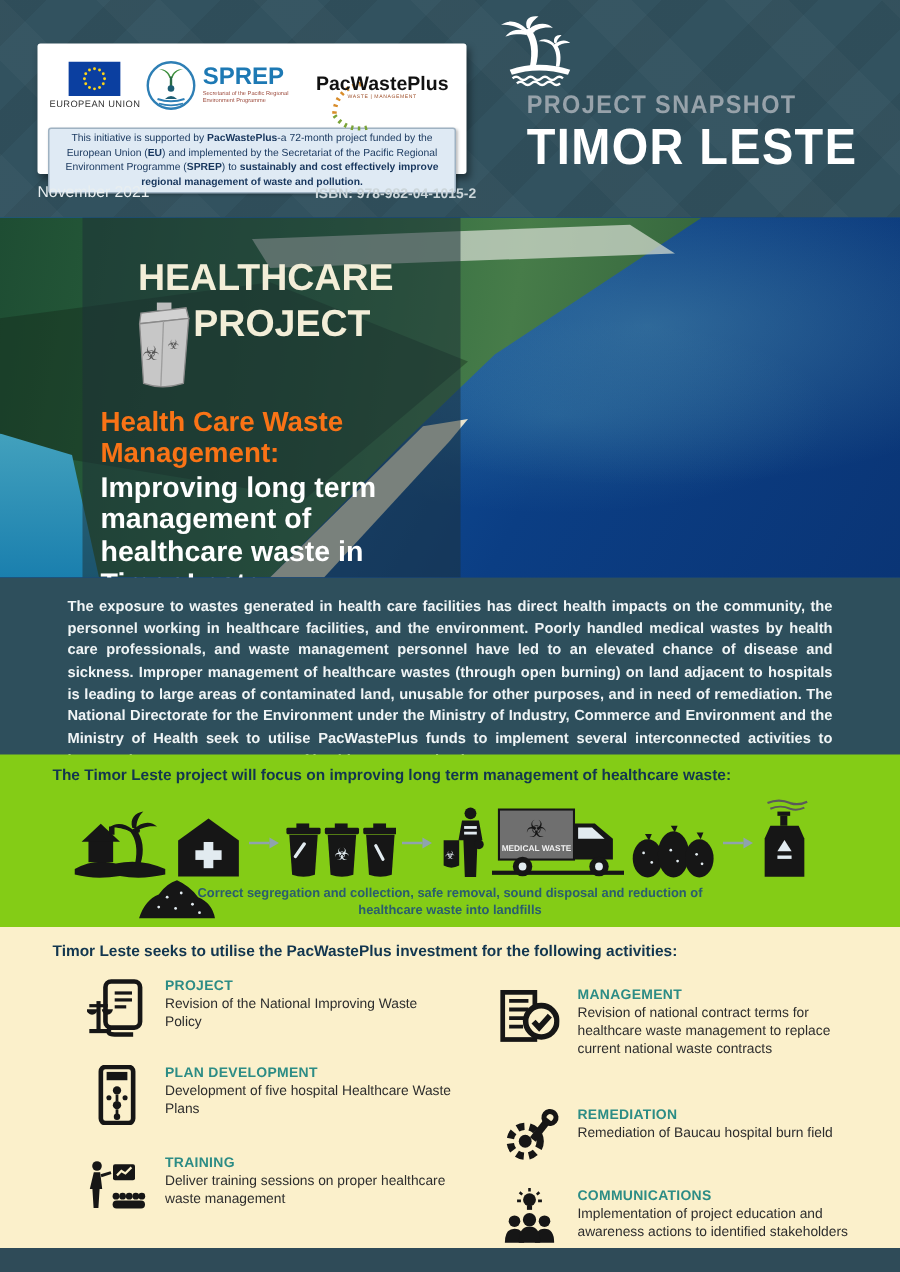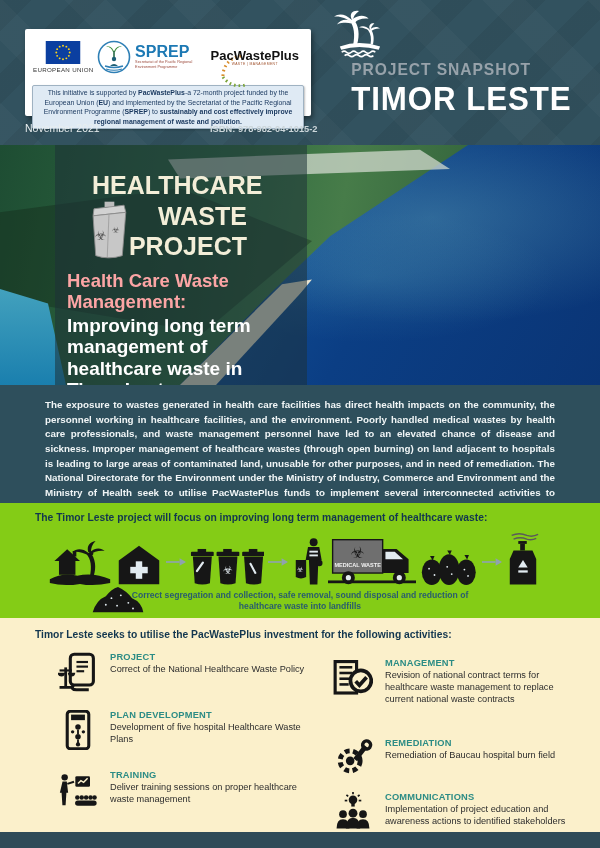--- a/index.html
+++ b/index.html
@@ -46,21 +46,21 @@
   .ridge{clip-path:polygon(0 28%,30% 18%,52% 40%,34% 78%,0 64%);background:rgba(18,38,24,0.38);}
   .settlement{clip-path:polygon(28% 6%,70% 2%,75% 10%,30% 14%);background:rgba(210,218,205,0.75);}
   .beach{clip-path:polygon(30% 100%,47% 58%,52% 56%,50% 62%,36% 100%);background:#e8e3cf;}
   .shore-left{clip-path:polygon(0 60%,8% 66%,11% 100%,0 100%);
     background:linear-gradient(#7fd4d4,#1a7fae);}
   .hero-overlay{position:absolute;left:55px;top:0;width:252px;height:240px;background:rgba(30,50,56,0.55);}
   .hero-title{position:absolute;left:92px;top:25px;width:155px;text-align:right;
     font-size:25px;font-weight:bold;color:#f3eed8;line-height:1.22;}
   .hero-container-icon{position:absolute;left:86px;top:55px;}
   .hero-sub{position:absolute;left:67px;top:126px;width:228px;}
-  .hero-sub-bold{font-size:18.5px;font-weight:bold;color:#fca5a5;line-height:1.13;}
+  .hero-sub-bold{font-size:18.5px;font-weight:bold;color:#f97316;line-height:1.13;}
   .hero-sub-light{font-size:19px;font-weight:bold;color:#ffffff;line-height:1.13;margin-top:2px;width:205px;}
 
   
   .intro{width:100%;height:118px;background:#2e4f5c;box-sizing:border-box;padding:13px 45px 0 45px;}
   .intro-text{font-size:9.8px;font-weight:600;color:#f0f5f6;line-height:1.5;text-align:justify;}
 
   
   .focus{position:relative;width:100%;height:115px;background:#84cc16;box-sizing:border-box;}
   .focus-heading{padding:9px 0 0 35px;font-size:10.3px;font-weight:bold;color:#12364f;}
   .focus-row{display:flex;align-items:flex-end;gap:4px;margin:6px 0 0 48px;height:58px;}
@@ -187,21 +187,20 @@
         <path d="M9 9 L43 5 L45 13 L8 17 Z" fill="#d2d2d2" stroke="#8a8a8a" stroke-width="1"></path>
         <path d="M8 17 L45 13 L41 62 Q25 67 11 62 Z" fill="#c7c7c7" stroke="#8a8a8a" stroke-width="1"></path>
         <path d="M26 15 L24 64" stroke="#9e9e9e" stroke-width="1"></path>
         <text x="10" y="44" font-size="15" fill="#555">☣</text>
         <text x="29" y="36" font-size="10" fill="#555">☣</text>
       </svg>
     </div>
 
     <div class="hero-title">
       <div>HEALTHCARE</div>
-      <div>WASTE</div>
       <div>PROJECT</div>
     </div>
 
     <div class="hero-sub">
       <div class="hero-sub-bold">Health Care Waste Management:</div>
       <div class="hero-sub-light">Improving long term management of healthcare waste in Timor Leste</div>
     </div>
   </div>
 
   <div class="intro">
@@ -341,21 +340,21 @@
             <line x1="12" y1="9.5" x2="19.5" y2="9.5" stroke="#161616" stroke-width="1.4"></line>
             <line x1="12" y1="12.5" x2="17" y2="12.5" stroke="#161616" stroke-width="1.4"></line>
             <line x1="5" y1="10" x2="5" y2="23" stroke="#161616" stroke-width="1.8"></line>
             <line x1="1" y1="23" x2="9" y2="23" stroke="#161616" stroke-width="1.8"></line>
             <line x1="1" y1="12" x2="9" y2="12" stroke="#161616" stroke-width="1.4"></line>
             <path d="M-0.2 13.5 a2.4 2.4 0 0 0 4.8 0 z" fill="#161616"></path>
             <path d="M6.4 13.5 a2.4 2.4 0 0 0 4.8 0 z" fill="#161616"></path>
           </svg>
           <div class="act-text">
             <div class="act-title">PROJECT</div>
-            <div class="act-desc">Correct of the National Healthcare Waste Policy</div>
+            <div class="act-desc">Revision of the National Improving Waste Policy</div>
           </div>
         </div>
 
         <div class="act-item" style="margin-top:18px;">
           <svg class="act-icon" viewBox="0 0 26 26">
             <rect x="6" y="0.8" width="14" height="24.4" rx="2" fill="none" stroke="#161616" stroke-width="2"></rect>
             <rect x="8.5" y="3" width="9" height="3.6" fill="#161616"></rect>
             <circle cx="13" cy="11" r="1.8" fill="#161616"></circle>
             <line x1="13" y1="12.8" x2="13" y2="15.6" stroke="#161616" stroke-width="1.2"></line>
             <circle cx="13" cy="17.4" r="1.8" fill="#161616"></circle>

